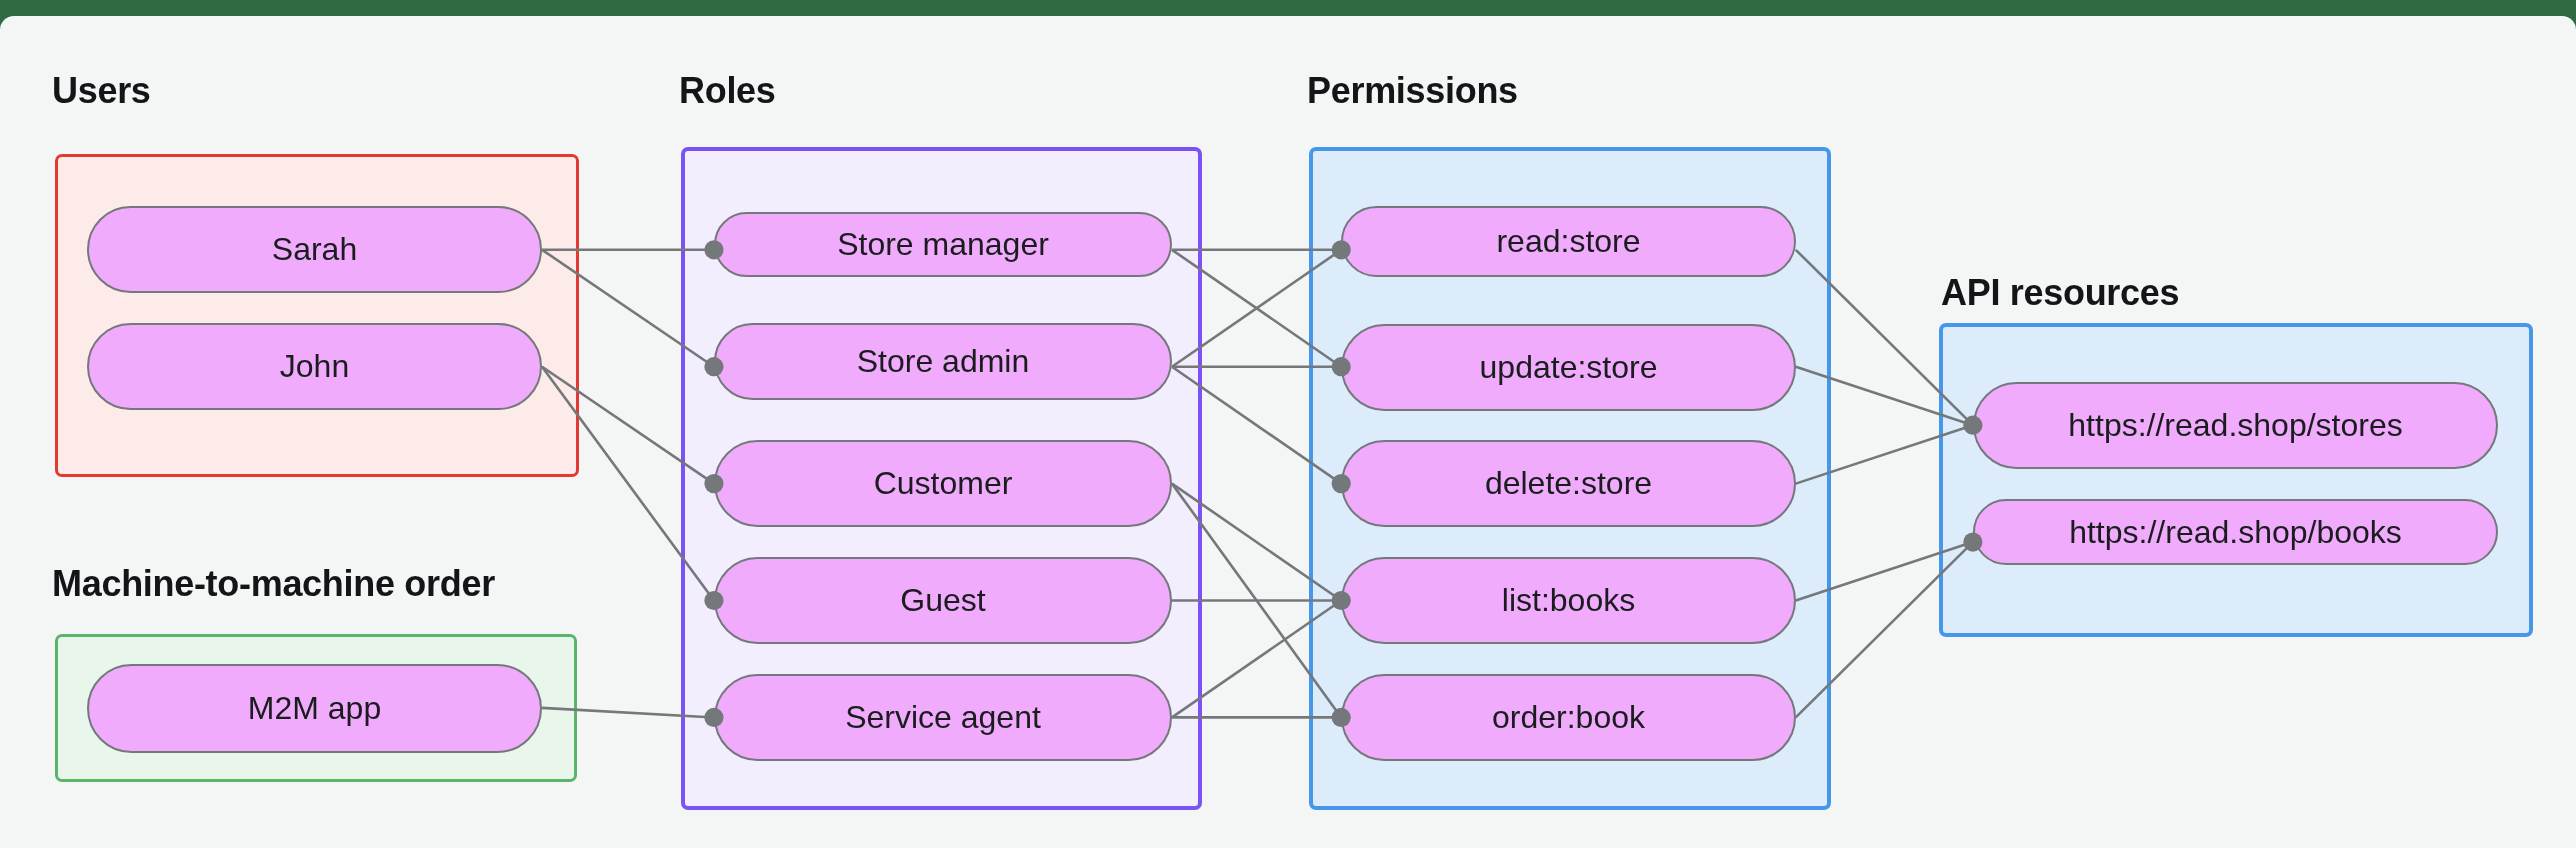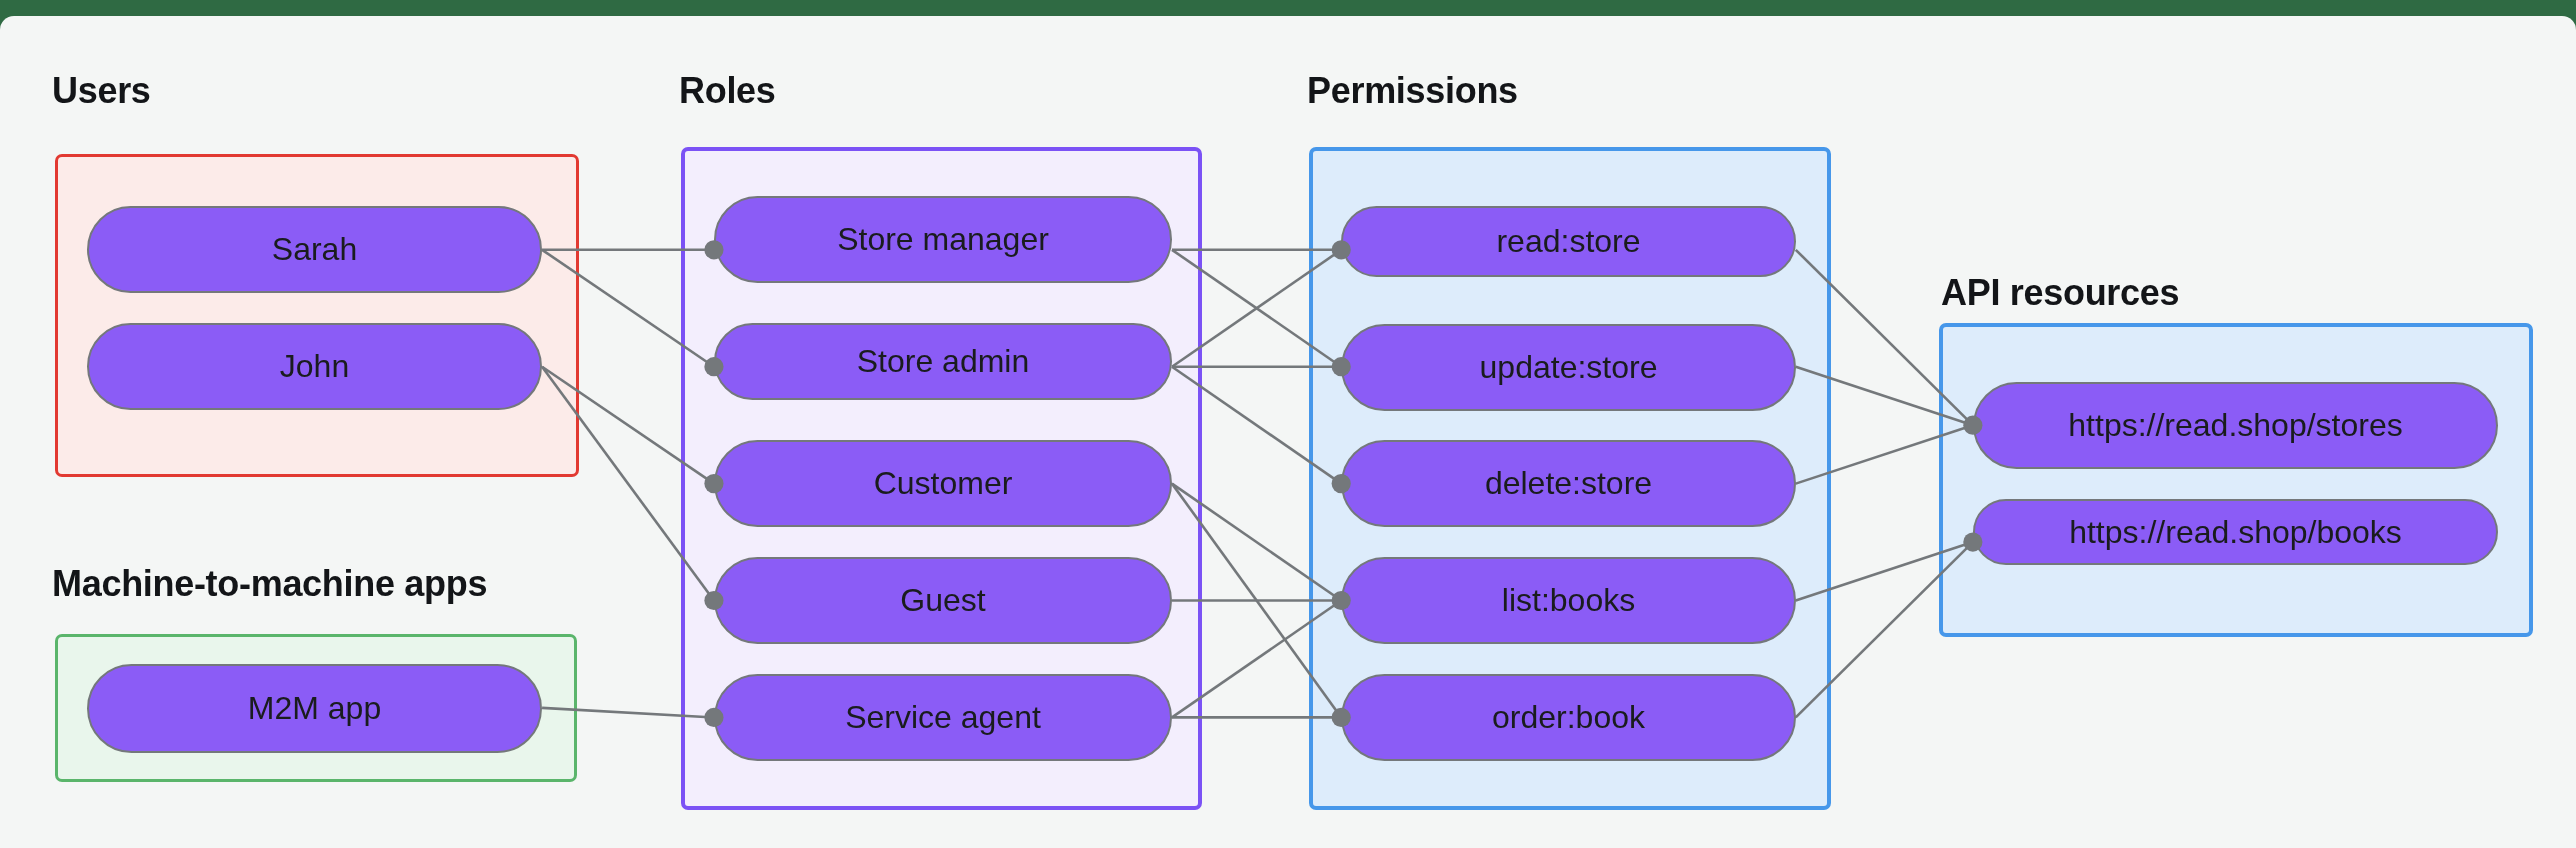--- a/index.html
+++ b/index.html
@@ -12,37 +12,37 @@
     position:relative;width:2576px;height:848px;
     background:#f4f6f5;border-radius:14px;overflow:hidden;margin-top:16px;
   }
   .layer{position:absolute;left:0;top:0;width:2576px;height:848px;pointer-events:none;}
   .group-box{position:absolute;box-sizing:border-box;border-radius:7px;}
   .group-label{
     position:absolute;font-size:36px;font-weight:600;color:#131518;
     letter-spacing:-0.3px;white-space:nowrap;
   }
   .node{
-    position:absolute;box-sizing:border-box;background:#8b5cf6;
+    position:absolute;box-sizing:border-box;background:#f0abfc;
     border:2.6px solid #74787b;border-radius:52px;
     display:flex;align-items:center;justify-content:center;
     font-size:32px;color:#1a1c1e;white-space:nowrap;
   }
   .edge{stroke:#74787b;stroke-width:3;}
   .dot{fill:#74787b;}
 </style>
 </head>
 <body>
 
 <div class="canvas">
   <div id="group-layer">
       <div class="group-box" style="left: 55px; top: 138px; width: 524px; height: 323px; border: 3.5px solid rgb(226, 57, 49); background: rgb(252, 235, 233);"></div>
       <div class="group-label" style="left: 52px; top: 54px;">Users</div>
       <div class="group-box" style="left: 55px; top: 618px; width: 522px; height: 148px; border: 3.5px solid rgb(90, 181, 107); background: rgb(233, 246, 236);"></div>
-      <div class="group-label" style="left: 52px; top: 547px;">Machine-to-machine apps</div>
+      <div class="group-label" style="left: 52px; top: 547px;">Machine-to-machine order</div>
       <div class="group-box" style="left: 681px; top: 131px; width: 521px; height: 663px; border: 4.4px solid rgb(123, 82, 245); background: rgb(243, 238, 253);"></div>
       <div class="group-label" style="left: 679px; top: 54px;">Roles</div>
       <div class="group-box" style="left: 1309px; top: 131px; width: 522px; height: 663px; border: 4.4px solid rgb(70, 151, 234); background: rgb(221, 236, 251);"></div>
       <div class="group-label" style="left: 1307px; top: 54px;">Permissions</div>
       <div class="group-box" style="left: 1939px; top: 307px; width: 594px; height: 314px; border: 4.4px solid rgb(70, 151, 234); background: rgb(221, 236, 251);"></div>
       <div class="group-label" style="left: 1941px; top: 256px;">API resources</div>
     </div>
   <svg id="edge-layer" class="layer" viewBox="0 0 2952 972">
       <line x1="621" y1="268" x2="818" y2="268" class="edge" style="stroke: rgb(116, 120, 123);"></line>
       <line x1="621" y1="268" x2="818" y2="402" class="edge" style="stroke: rgb(116, 120, 123);"></line>
@@ -62,21 +62,21 @@
       <line x1="2058" y1="268" x2="2261" y2="469" class="edge" style="stroke: rgb(116, 120, 123);"></line>
       <line x1="2058" y1="402" x2="2261" y2="469" class="edge" style="stroke: rgb(116, 120, 123);"></line>
       <line x1="2058" y1="536" x2="2261" y2="469" class="edge" style="stroke: rgb(116, 120, 123);"></line>
       <line x1="2058" y1="670" x2="2261" y2="603" class="edge" style="stroke: rgb(116, 120, 123);"></line>
       <line x1="2058" y1="804" x2="2261" y2="603" class="edge" style="stroke: rgb(116, 120, 123);"></line>
     </svg>
   <div id="node-layer">
       <div class="node" style="left: 87px; top: 190px; width: 455px; height: 87px;">Sarah</div>
       <div class="node" style="left: 87px; top: 307px; width: 455px; height: 87px;">John</div>
       <div class="node" style="left: 87px; top: 648px; width: 455px; height: 89px;">M2M app</div>
-      <div class="node" style="left: 714px; top: 180px; width: 458px; height: 87px;">Store manager</div>
+      <div class="node" style="left: 714px; top: 196px; width: 458px; height: 65px;">Store manager</div>
       <div class="node" style="left: 714px; top: 307px; width: 458px; height: 77px;">Store admin</div>
       <div class="node" style="left: 714px; top: 424px; width: 458px; height: 87px;">Customer</div>
       <div class="node" style="left: 714px; top: 541px; width: 458px; height: 87px;">Guest</div>
       <div class="node" style="left: 714px; top: 658px; width: 458px; height: 87px;">Service agent</div>
       <div class="node" style="left: 1341px; top: 190px; width: 455px; height: 71px;">read:store</div>
       <div class="node" style="left: 1341px; top: 308px; width: 455px; height: 87px;">update:store</div>
       <div class="node" style="left: 1341px; top: 424px; width: 455px; height: 87px;">delete:store</div>
       <div class="node" style="left: 1341px; top: 541px; width: 455px; height: 87px;">list:books</div>
       <div class="node" style="left: 1341px; top: 658px; width: 455px; height: 87px;">order:book</div>
       <div class="node" style="left: 1973px; top: 366px; width: 525px; height: 87px;">https://read.shop/stores</div>

